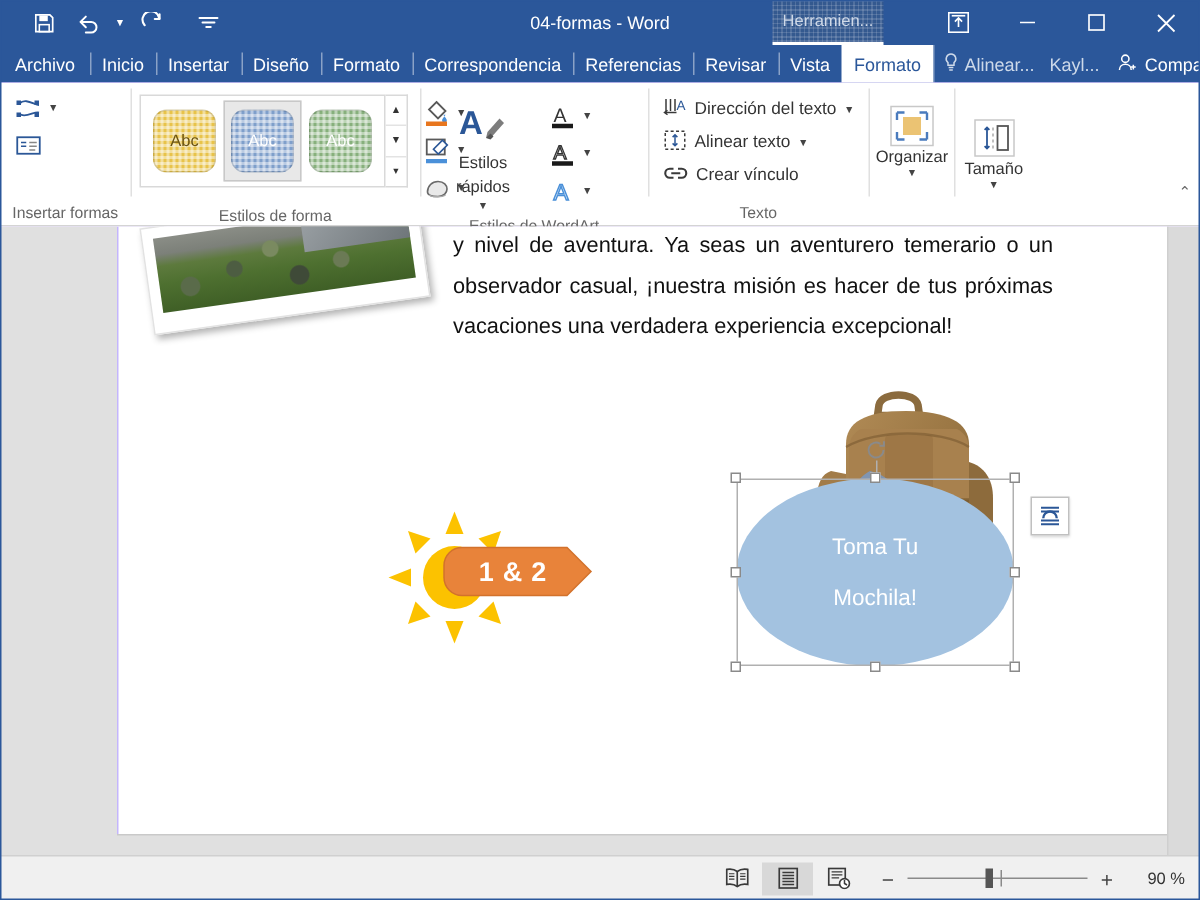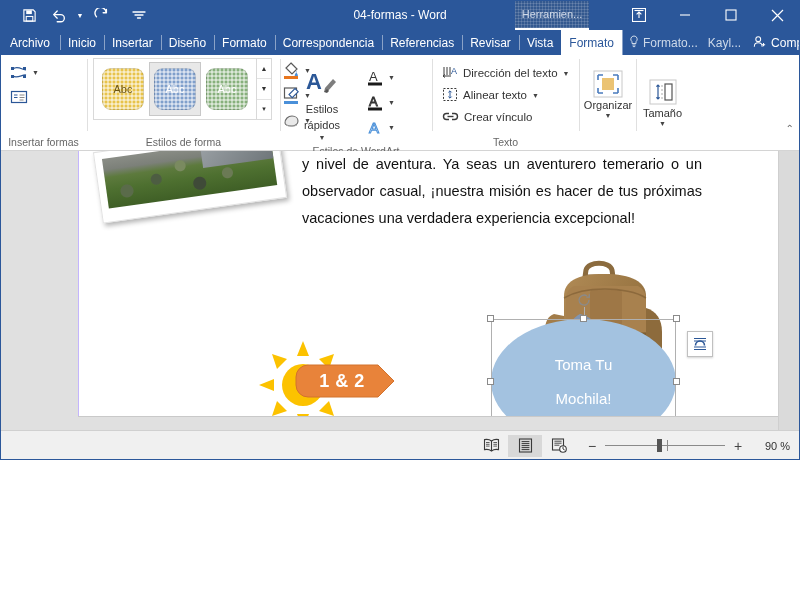--- a/index.html
+++ b/index.html
@@ -2,21 +2,21 @@
 <html><head>
 <meta charset="utf-8">
 <style>
   * { box-sizing: border-box; margin: 0; padding: 0; }
   body {
     width: 800px; height: 600px;
     font-family: "Liberation Sans", sans-serif;
     background: #fff; overflow: hidden;
     -webkit-font-smoothing: antialiased;
   }
-  #app { width: 800px; height: 460px; position: relative; background:#8b5cf6; }
+  #app { width: 800px; height: 600px; position: relative; background:#8b5cf6; }
 
   
   .titlebar {
     height: 30px; background: #2b579a; position: relative;
     display: flex; align-items: center;
   }
   .qat { display:flex; align-items:center; padding-left:14px; gap:0px; }
   .qat-btn {
     width: 30px; height: 26px; display:flex; align-items:center; justify-content:center;
     color:#fff;
@@ -295,21 +295,21 @@
     <div class="tab active">Formato</div>
 
     <div class="tabstrip-right">
       <div class="tell-me">
         <span>
           <svg width="10" height="13" viewBox="0 0 10 13">
               <path d="M5 1a3.2 3.2 0 00-2 5.7V8.5h4V6.7A3.2 3.2 0 005 1z" fill="none" stroke="#cdd9e9" stroke-width="1"></path>
               <path d="M3.4 10h3.2M3.8 11.6h2.4" stroke="#cdd9e9" stroke-width="1"></path>
             </svg>
         </span>
-        <span>Formato...</span>
+        <span>Alinear...</span>
       </div>
       <div class="user-name">Kayl...</div>
       <div class="share">
         <span>
           <svg width="14" height="13" viewBox="0 0 15 13">
               <circle cx="5.6" cy="4" r="2.6" fill="none" stroke="#fff" stroke-width="1.1"></circle>
               <path d="M1.4 12c0-2.5 1.9-4.1 4.2-4.1s4.2 1.6 4.2 4.1" fill="none" stroke="#fff" stroke-width="1.1"></path>
               <path d="M11.3 8.2v3.4M9.6 9.9h3.4" stroke="#fff" stroke-width="1.1"></path>
             </svg>
         </span>
@@ -342,21 +342,21 @@
               <path d="M5 6h3.5M5 8.5h3.5" stroke="#2b5797" stroke-width="1"></path>
               <path d="M10.5 6h5M10.5 8.5h5M10.5 11h4" stroke="#888" stroke-width="1"></path>
             </svg>
           </div>
         </div>
       </div>
       <div class="rgroup-label">Insertar formas</div>
     </div>
 
     <div class="rgroup" style="width:193px">
-      <div class="rgroup-body" style="padding-top:3px">
+      <div class="rgroup-body" style="padding-top:8px">
         <div class="gallery">
           <div class="gal-item">
             <div class="abc y">Abc</div>
           </div>
           <div class="gal-item sel">
             <div class="abc b">Abc</div>
           </div>
           <div class="gal-item">
             <div class="abc g">Abc</div>
           </div>

